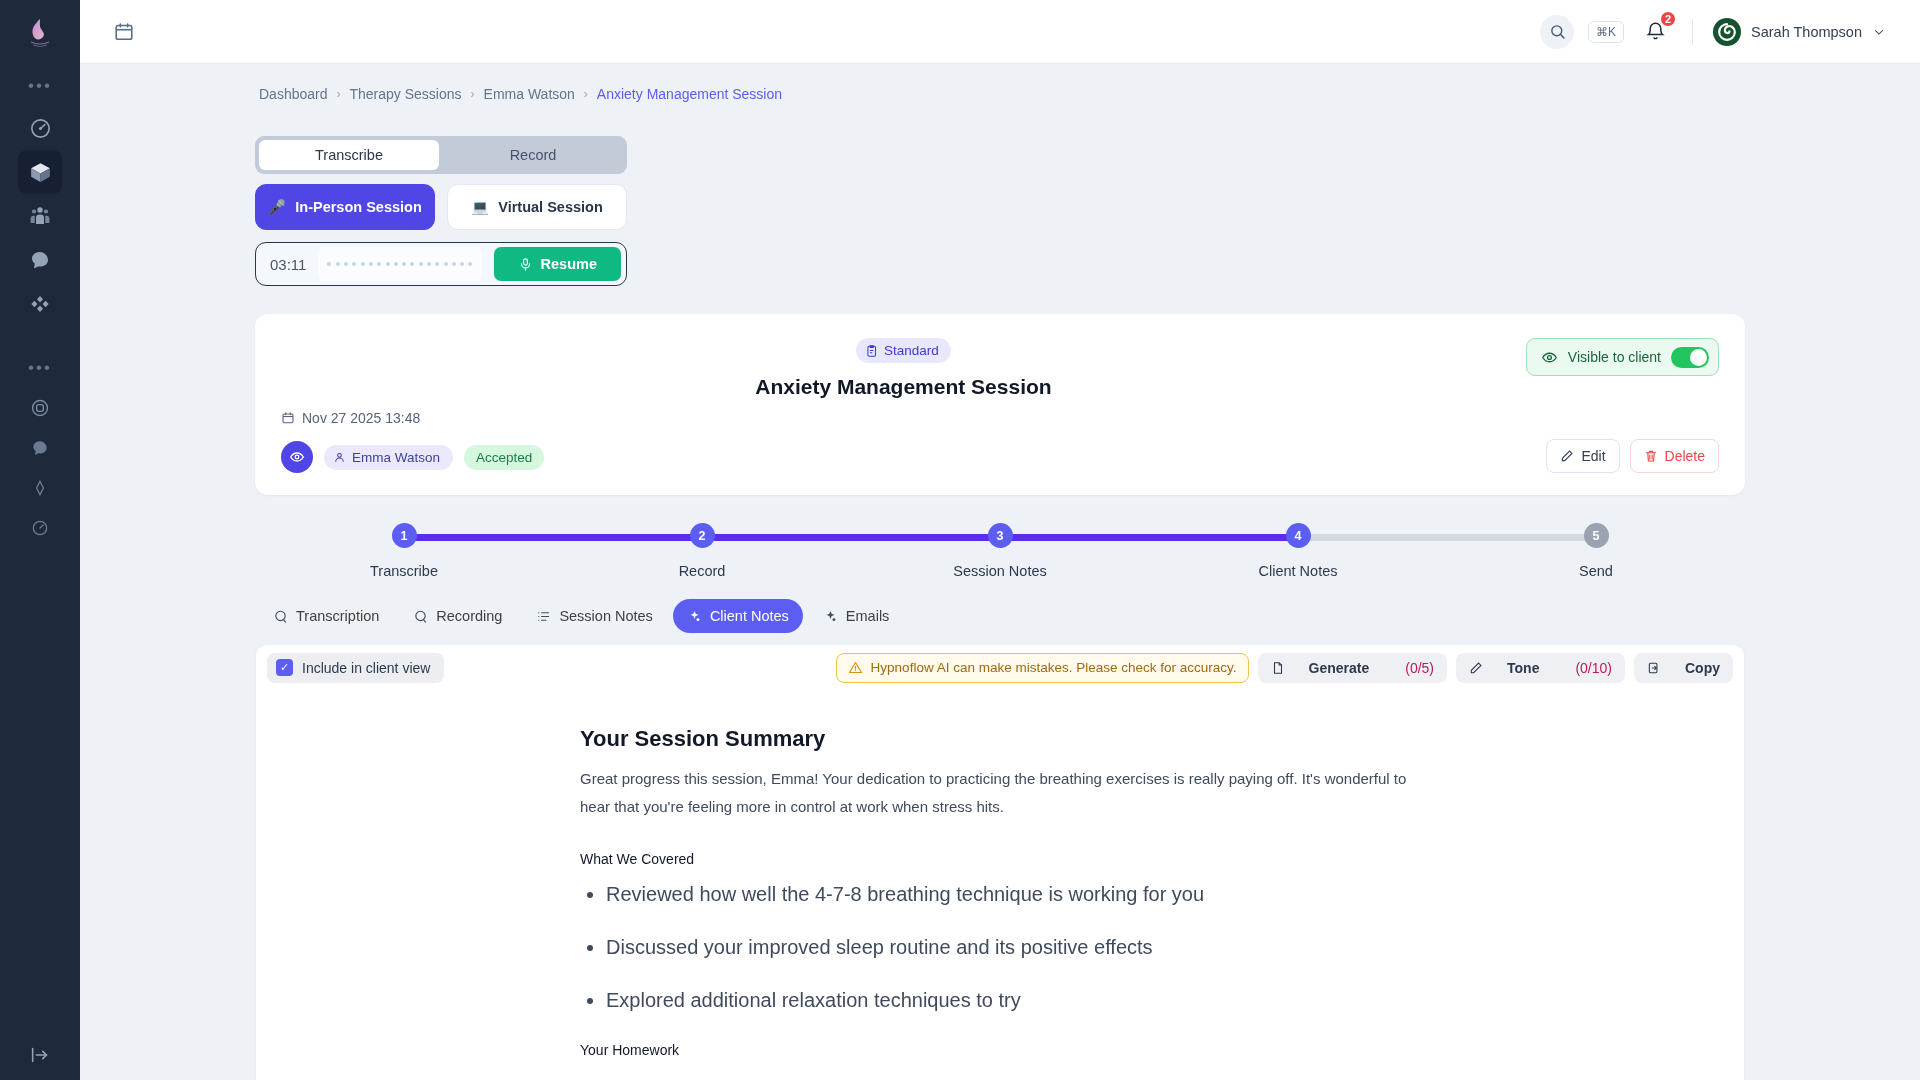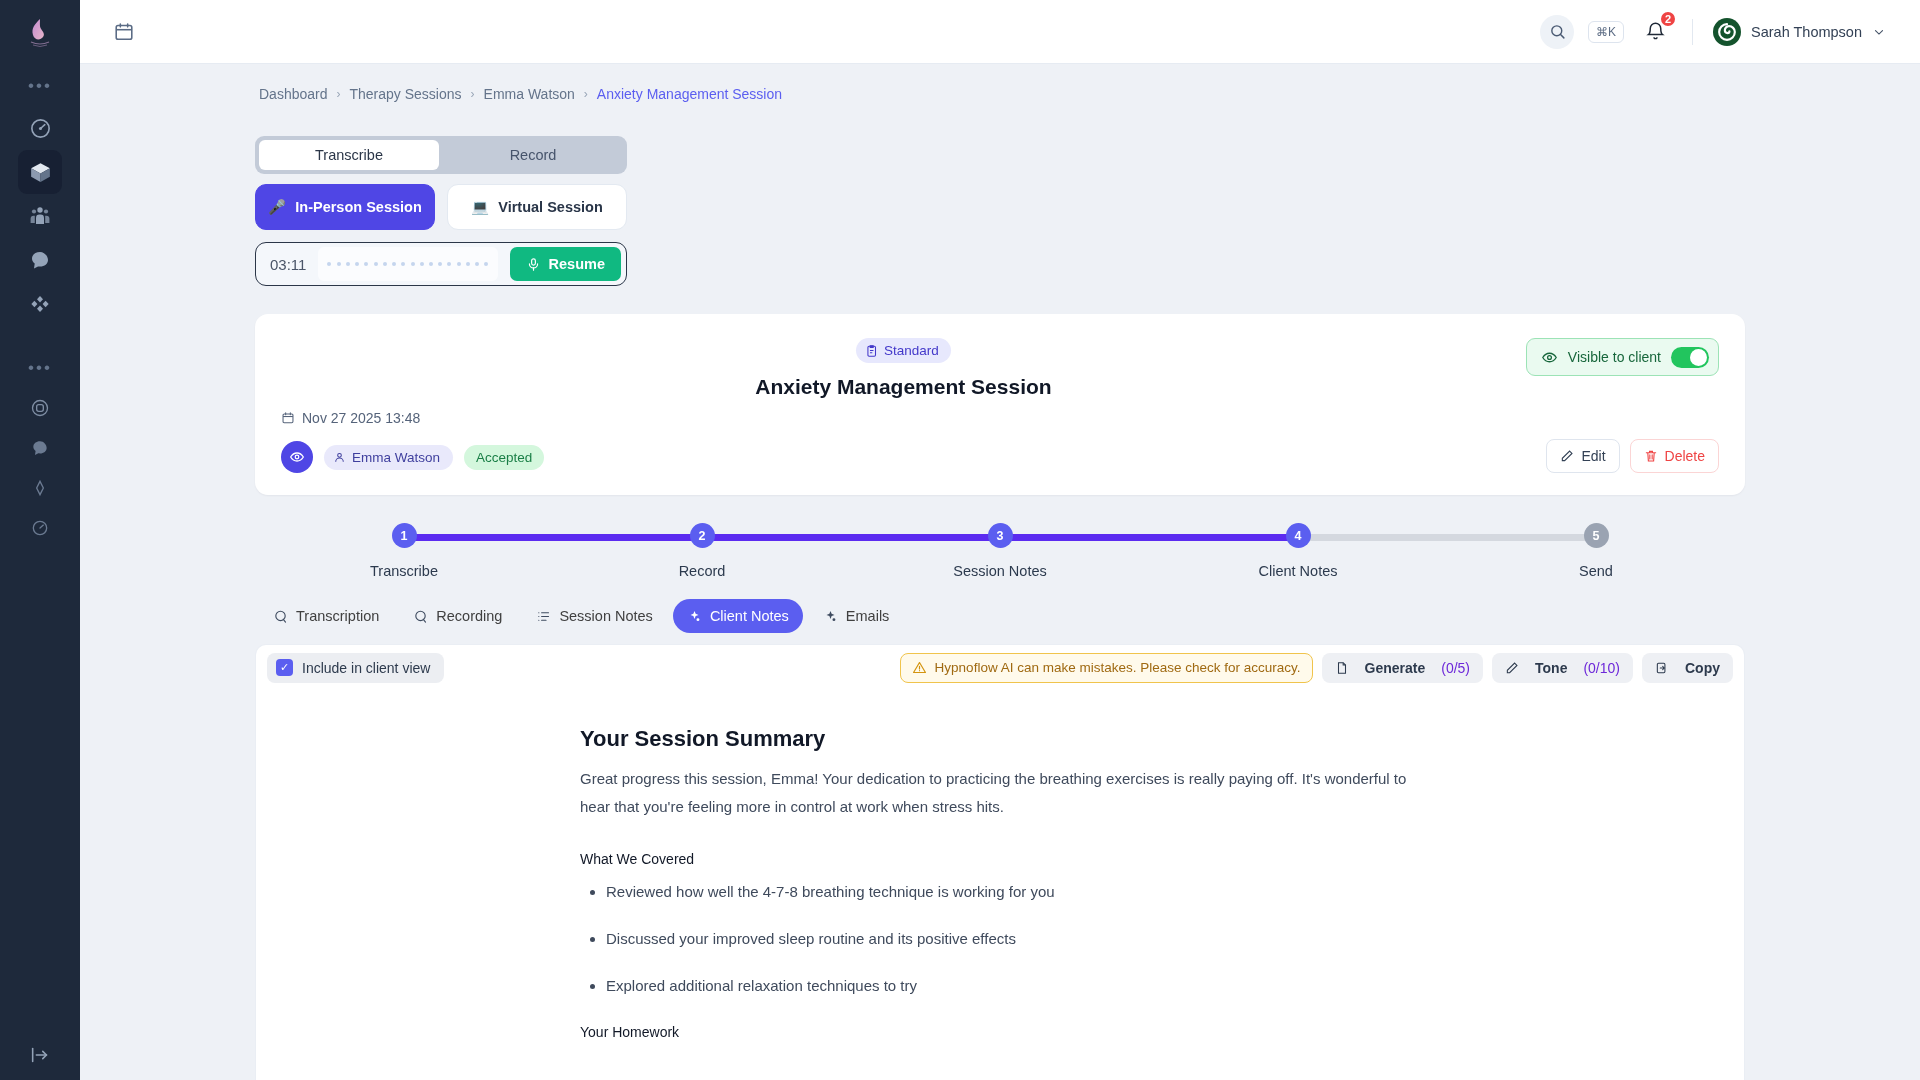--- a/index.html
+++ b/index.html
@@ -91,21 +91,21 @@
   .mode.active { background:#4f46e5; color:#fff; border-color:#4f46e5; }
   .rec-bar {
     margin-top:12px; border:1.5px solid #2b3648; border-radius:11px; height:44px;
     display:flex; align-items:center; padding:4px 5px 4px 14px; gap:12px; background:#f4f7fb;
   }
   .rec-time { font-size:15px; color:#4a5568; font-weight:500; }
   .wave { flex:1; height:34px; background:#fbfcfe; border-radius:6px; display:flex;
           align-items:center; justify-content:space-between; padding:0 9px; }
   .wave i { width:4px; height:4px; border-radius:50%; background:#c5d5ee; display:block; }
   .resume {
-    background:#10b981; color:#fff; border-radius:7px; height:34px; padding:0 16px;
+    background:#10b981; color:#fff; border-radius:7px; height:34px; padding:0 24px;
     display:flex; align-items:center; gap:8px; font-size:14.5px; font-weight:bold;
   }
 
   
   .card {
     background:#fff; border-radius:13px; margin-top:28px; padding:24px 26px 22px 26px;
     display:flex; box-shadow:0 1px 2px rgba(16,24,40,.05);
   }
   .card-left { flex:1; min-width:0; }
   .chip-row { display:flex; align-items:center; gap:12px;flex-direction:column; }
@@ -160,34 +160,34 @@
     background:#eceef2; border-radius:8px; height:30px; display:flex; align-items:center; gap:9px;
     padding:0 14px 0 9px; font-size:14px; color:#2d3a4d; font-weight:500;
   }
   .cbx { width:17px;height:17px;border-radius:4px;background:#5b5ef0;display:flex;align-items:center;justify-content:center;color:#fff;font-size:11px;}
   .toolbar-right { margin-left:auto; display:flex; align-items:center; gap:9px; }
   .warn {
     border:1px solid #f0c44c; background:#fffaeb; border-radius:8px; height:30px; display:flex;
     align-items:center; gap:8px; padding:0 11px; font-size:13.5px; color:#a06a12;
   }
   .tbtn { background:#eef0f4; border-radius:8px; height:30px; display:flex; align-items:center;
-          gap:16px; padding:0 13px; font-size:14px; color:#2d3a4d; font-weight:bold; }
-  .tbtn .muted { color:#6d28d9; font-weight:normal; }
+          gap:24px; padding:0 13px; font-size:14px; color:#2d3a4d; font-weight:bold; }
+  .tbtn .muted { color:#be185d; font-weight:normal;margin-left:12px; }
 
   
   .editor {
     background:#fff; border:1px solid #eaeef4; border-top:none; border-radius:0 0 11px 11px;
     padding: 36px 0 0 0; height: 420px; overflow:hidden;
   }
   .doc { width:840px; margin:0 auto; }
   .doc h2 { font-size:22px; font-weight:bold; color:#111827; }
   .doc h3 { font-size:14px; font-weight:normal; color:#111827; margin-top:30px; }
   .doc p { font-size:15px; color:#3f4a5c; line-height:1.85; margin-top:13px; }
   .doc ul { margin-top:16px; padding-left:26px; }
-  .doc li { font-size:15px; color:#3f4a5c; margin-bottom:30px; }
+  .doc li { font-size:20px; color:#3f4a5c; margin-bottom:30px; }
 </style>
 </head>
 <body>
 
 <div class="app">
 
   <nav class="sidebar">
     <div class="logo-wrap">
       <svg width="30" height="32" viewBox="0 0 30 32">
         <defs>

